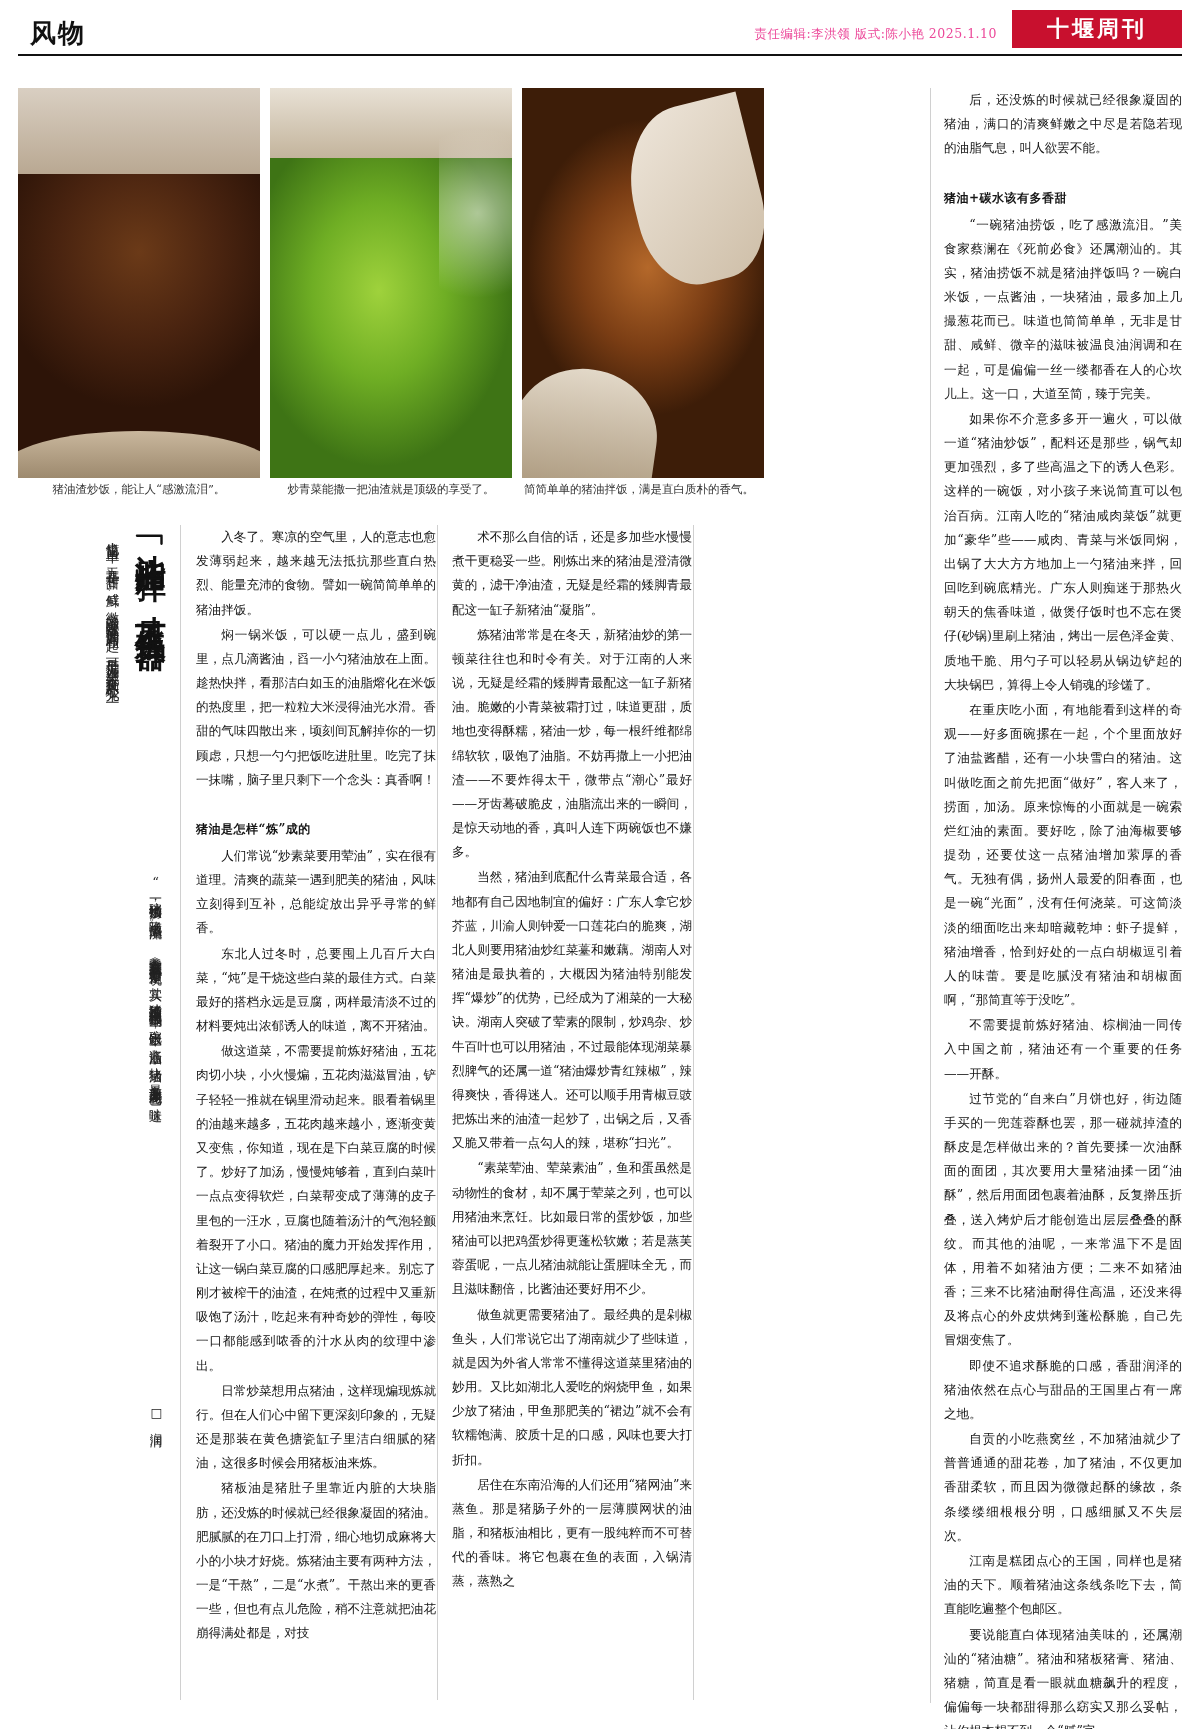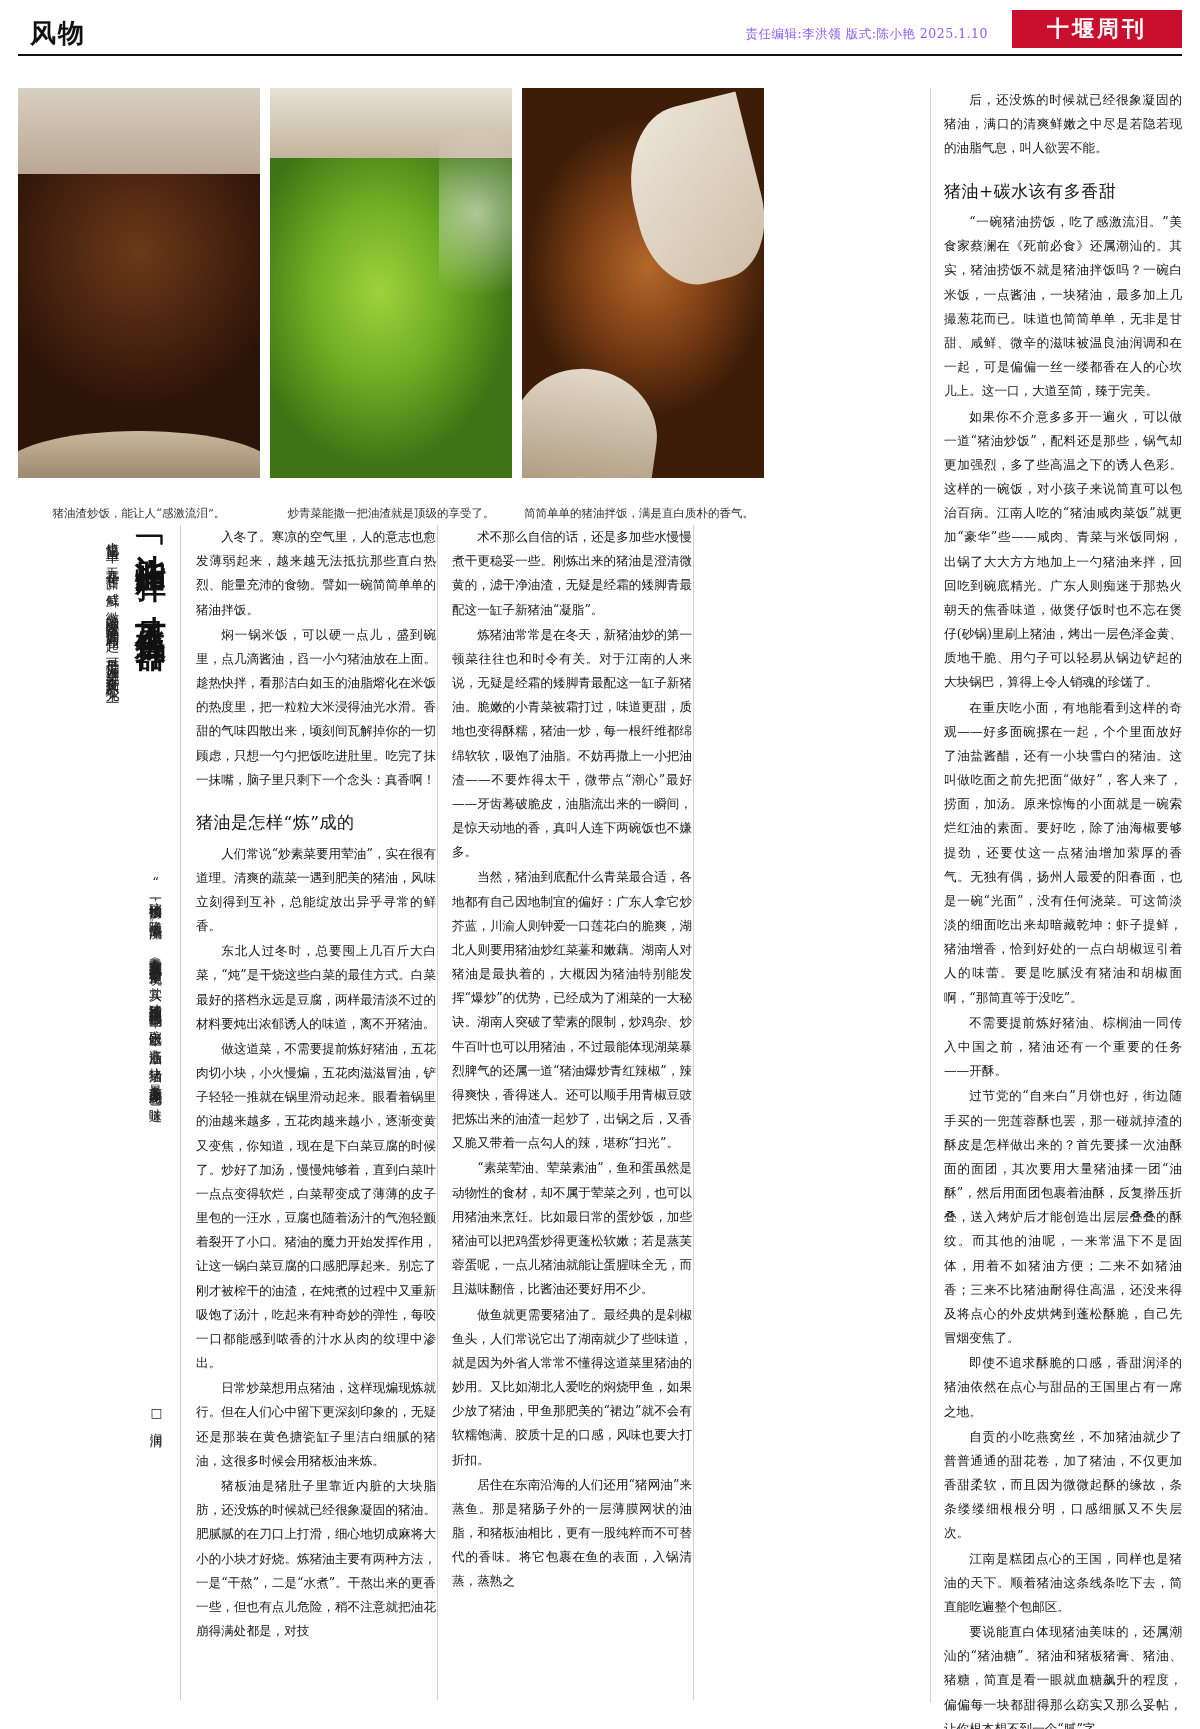--- a/index.html
+++ b/index.html
@@ -17,22 +17,22 @@
   .masthead{
     position:absolute; left:18px; top:10px; width:1164px; height:46px;
   }
   .mh-section{
     position:absolute; left:0; top:6px;
     font-size:26px; font-weight:bold; letter-spacing:2px;
     font-family:"DejaVu Serif","Liberation Serif",serif;
     margin-left:12px;
   }
   .mh-credits{
-    position:absolute; right:194px; top:16px;
-    font-size:12.5px; color:#8b5cf6; letter-spacing:0.5px;
+    position:absolute; right:185px; top:16px;
+    font-size:12.5px; color:#ec4899; letter-spacing:0.5px;
     white-space:nowrap;
   }
   .mh-logo{
     position:absolute; right:0; top:0;
     width:170px; height:38px;
     background:#c8102e;
     color:#fff;
     font-size:22px; font-weight:bold; letter-spacing:3px;
     display:flex; align-items:center; justify-content:center;font-family:Liberation Serif, serif;
   }
@@ -45,21 +45,21 @@
     position:absolute; left:18px; top:88px; width:746px; height:420px;
   }
   .photo{
     position:absolute; top:0; height:390px; overflow:hidden;
   }
   .p1{left:0;   width:242px;}
   .p2{left:252px; width:242px;}
   .p3{left:504px; width:242px;}
   .cap{
     position:absolute; top:394px; width:242px; text-align:center;
-    font-size:11.5px; color:#333;margin-top:24px;
+    font-size:11.5px; color:#333;
   }
   .c1{left:0;} .c2{left:252px;} .c3{left:500px;}
 
   
   .img-a{
     width:100%;height:100%;
     background:
       radial-gradient(ellipse 60% 40% at 50% 42%, #6b3a18 0%, #4a2410 55%, #2d1408 100%),
       repeating-linear-gradient(35deg, rgba(140,80,35,.55) 0 3px, rgba(70,34,12,.5) 3px 6px),
       linear-gradient(#3a1d0c,#241206);
@@ -140,21 +140,21 @@
   }
 
   
   .col{
     position:absolute; top:525px; width:240px;
     font-size:12.6px; line-height:1.92; text-align:justify;
     color:#151515;
   }
   .col p{margin:0 0 1px 0; text-indent:2em;}
   .col h3{
-    margin:14px 0 3px 0; font-size:17px; font-weight:normal; text-indent:0;
+    margin:26px 0 3px 0; font-size:12px; font-weight:bold; text-indent:0;
     letter-spacing:0.5px;
   }
   .c-1{left:196px; height:1180px;}
   .c-2{left:452px; height:1180px;}
   .c-3{left:708px; height:1180px;}
   .c-4{left:944px; top:88px; height:1620px; width:238px;}
 
   .col-rule{
     position:absolute; top:525px; width:1px; height:1175px; background:#d0d0d0;
   }

